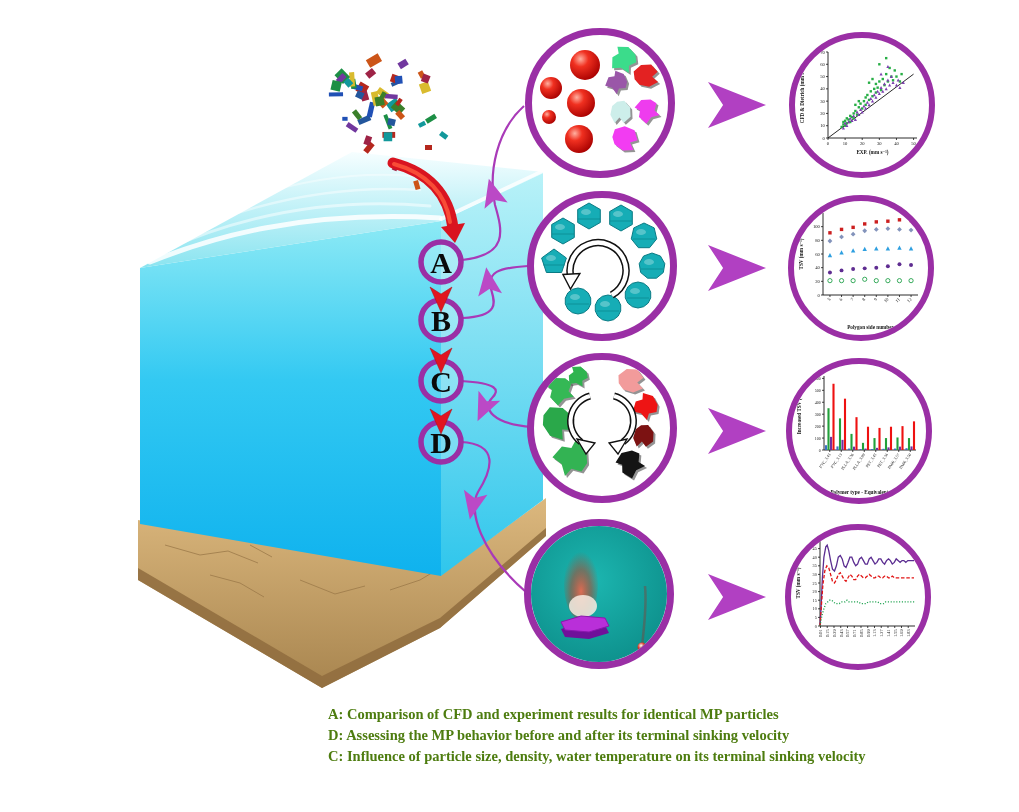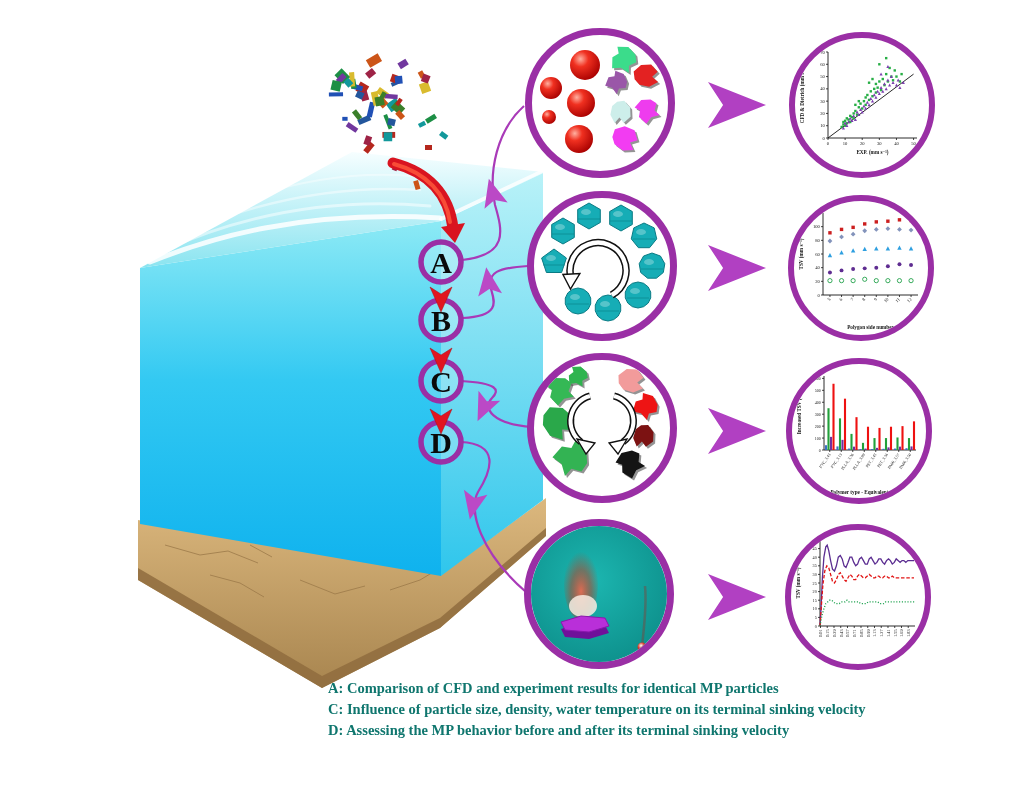--- a/index.html
+++ b/index.html
@@ -5,21 +5,21 @@
   html,body{margin:0;padding:0;background:#ffffff;}
   .page{position:relative;width:1019px;height:812px;background:#fff;overflow:hidden;
         font-family:"Liberation Serif","DejaVu Serif",serif;}
   .scene{position:absolute;left:0;top:0;}
   .mid-circle{position:absolute;width:136px;height:136px;border:7px solid #9a2fa5;
               border-radius:50%;background:#fff;overflow:hidden;}
   .chart-circle{position:absolute;width:134px;height:134px;border:6px solid #9a2fa5;
                 border-radius:50%;background:#fff;overflow:hidden;}
   .flow-arrow{position:absolute;width:58px;height:46px;background:#b140c2;
               clip-path:polygon(0% 0%,100% 50%,0% 100%,26% 50%);}
-  .captions{position:absolute;left:328px;top:678px;width:575px;color:#0f766e;
+  .captions{position:absolute;left:328px;top:704px;width:575px;color:#4d7c0f;
             font-weight:700;font-size:14.5px;line-height:21px;}
   svg text{font-family:"Liberation Serif","DejaVu Serif",serif;}
 </style>
 </head>
 <body>
 
 <div class="page">
 
   <svg width="0" height="0" style="position:absolute">
     <defs>
@@ -621,16 +621,16 @@
         <line x1="117.248730964467" y1="96" x2="117.248730964467" y2="98" stroke="#151515" stroke-width="0.8"></line>
         <text x="119.048730964467" y="99.5" font-size="4.2" text-anchor="end" fill="#151515" transform="rotate(-90 119.048730964467 99.5)">1.83</text>
         <polyline points="29.0,96.0 30.0,78.8 31.4,47.8 32.9,27.2 34.8,16.9 36.2,15.2 37.7,20.3 39.6,30.6 41.5,39.2 43.5,41.0 45.4,35.8 47.3,27.2 49.3,25.5 51.2,28.9 53.1,35.8 55.0,37.5 57.0,32.4 58.9,27.2 60.8,27.2 62.8,32.4 64.7,35.8 66.6,34.1 68.5,28.9 70.5,27.2 72.4,30.6 74.3,34.1 76.3,34.1 78.2,28.9 80.1,27.2 82.0,30.6 84.0,34.1 85.9,32.4 87.8,28.9 89.8,28.9 91.7,32.4 93.6,34.1 95.5,30.6 97.5,28.9 99.4,30.6 101.3,34.1 103.3,32.4 105.2,28.9 107.1,30.6 109.1,32.4 111.0,30.6 112.9,30.6 114.8,32.4 116.8,30.6 118.7,30.6 120.6,30.6 123.0,30.6" fill="none" stroke="#5b2d91" stroke-width="1.3"></polyline>
         <polyline points="29.0,96.0 30.4,75.4 31.9,54.7 33.8,41.0 35.8,35.8 37.7,37.5 39.6,44.4 41.5,51.3 43.5,53.0 45.4,49.6 47.3,44.4 49.3,42.7 51.2,46.1 53.1,49.6 55.0,51.3 57.0,47.8 58.9,44.4 60.8,46.1 62.8,49.6 64.7,49.6 66.6,46.1 68.5,44.4 70.5,46.1 72.4,47.8 74.3,47.8 76.3,46.1 78.2,44.4 80.1,46.1 82.0,47.8 84.0,47.8 85.9,46.1 87.8,46.1 89.8,47.8 91.7,47.8 93.6,46.1 95.5,46.1 97.5,47.8 99.4,47.8 101.3,46.1 103.3,47.8 105.2,47.8 107.1,47.8 109.1,47.8 111.0,47.8 112.9,47.8 114.8,47.8 116.8,47.8 118.7,47.8 120.6,47.8 123.0,47.8" fill="none" stroke="#e11414" stroke-width="1.3" stroke-dasharray="3.5,1.8"></polyline>
         <polyline points="29.0,96.0 30.9,85.7 32.9,78.8 34.8,73.6 36.7,71.9 38.6,70.2 40.6,70.2 42.5,71.9 44.4,73.6 46.4,73.6 48.3,73.6 50.2,71.9 52.1,71.9 54.1,71.9 56.0,70.2 57.9,71.9 59.9,71.9 61.8,71.9 63.7,71.9 65.6,71.9 67.6,71.9 69.5,73.6 71.4,73.6 73.4,73.6 75.3,73.6 77.2,71.9 79.2,71.9 81.1,71.9 83.0,71.9 84.9,71.9 86.9,71.9 88.8,73.6 90.7,73.6 92.7,73.6 94.6,71.9 96.5,71.9 98.4,71.9 100.4,71.9 102.3,71.9 104.2,71.9 106.2,71.9 108.1,71.9 110.0,71.9 111.9,71.9 113.9,71.9 115.8,71.9 117.7,71.9 119.7,71.9 121.6,71.9 123.5,71.9" fill="none" stroke="#18a04a" stroke-width="1.3" stroke-dasharray="1.1,1.7"></polyline>
       </svg>
   </div>
 
   <div class="captions">
     <div>A: Comparison of CFD and experiment results for identical MP particles</div>
+    <div>D: Assessing the MP behavior before and after its terminal sinking velocity</div>
     <div>C: Influence of particle size, density, water temperature on its terminal sinking velocity</div>
-    <div>D: Assessing the MP behavior before and after its terminal sinking velocity</div>
   </div>
 </div>
 
 </body></html>

